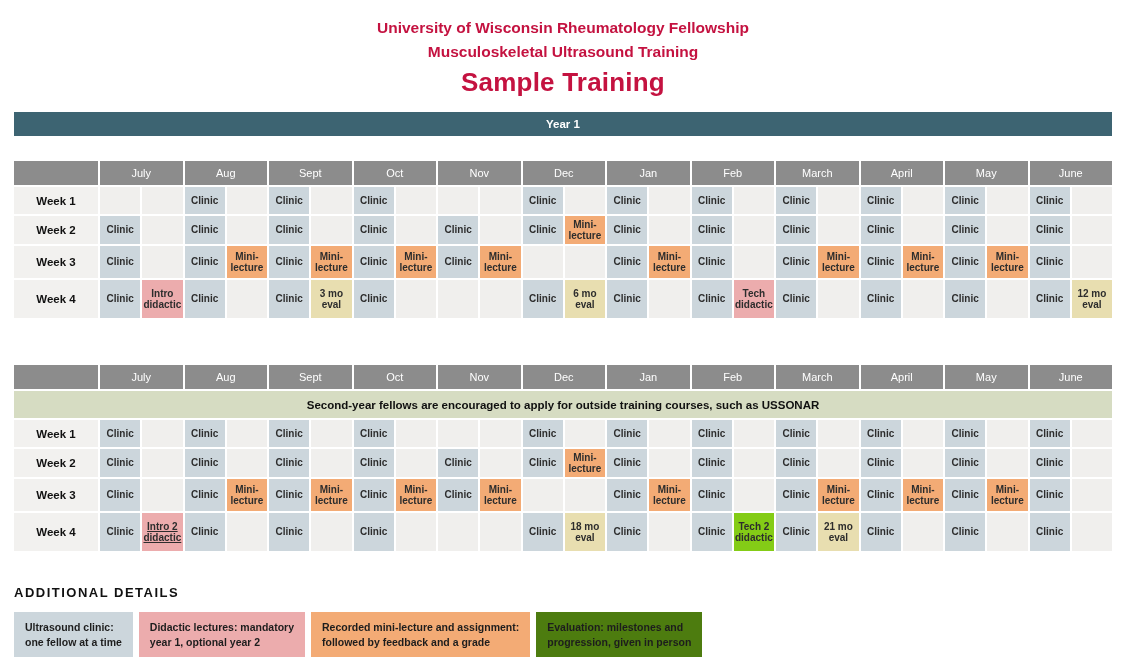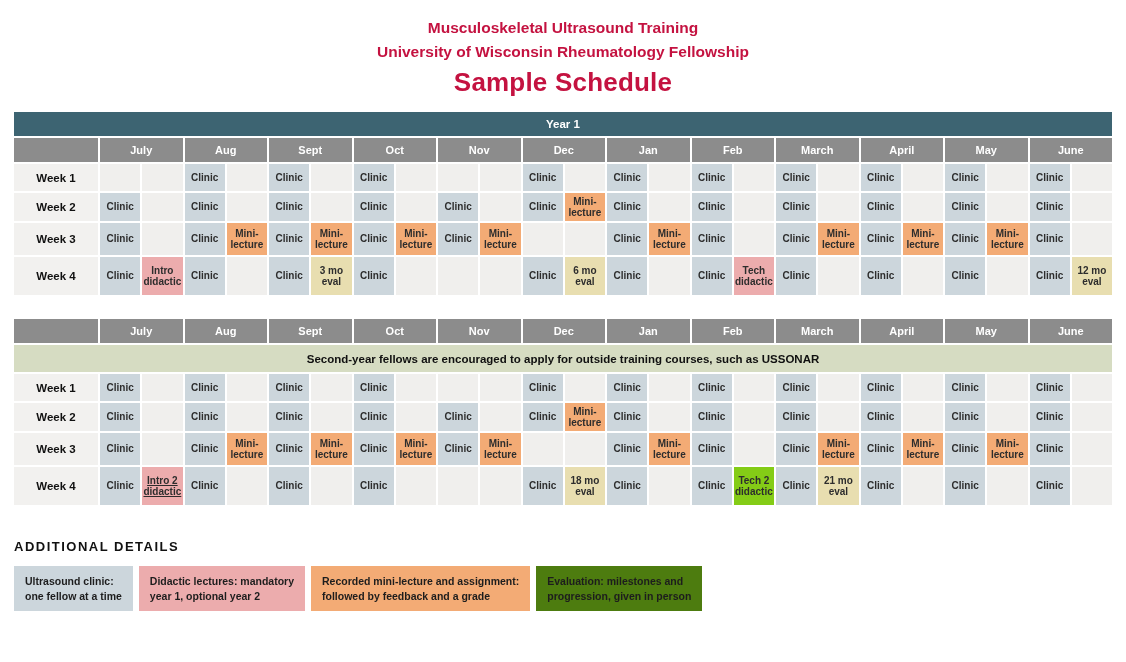--- a/index.html
+++ b/index.html
@@ -21,22 +21,22 @@
   .yearbar{
     background:var(--teal); color:#fff; text-align:center;
     font-size:11.5px; font-weight:700; height:24px; line-height:24px; margin-bottom:2px;
   }
   .row{
     display:grid; grid-template-columns:84px repeat(24,1fr);
     gap:2px; margin-bottom:2px;
   }
   .cell{display:flex; align-items:center; justify-content:center; text-align:center;}
   .months-row .month-cell{
-    background:var(--month_gray); color:#fff; font-size:11px; font-weight:700;
-    min-height:24px; grid-column:span 2;
+    background:var(--month_gray); color:#fff; font-size:11px; font-weight:400;
+    min-height:24px; grid-column:span 2;margin-top:23px;
   }
   .months-row .spacer{grid-column:span 1;}
   .banner-row{
     display:flex; align-items:center; justify-content:center;
     background:var(--banner); color:#101010; font-size:11.5px; font-weight:700;
     min-height:27px; margin-bottom:2px; text-align:center;
   }
   .label-cell{background:var(--label_bg); font-size:11.5px; font-weight:800; color:#111;}
   .subcell{
     background:var(--empty_cell); font-size:10px; font-weight:700; color:var(--cell_text);
@@ -52,23 +52,23 @@
     padding:8px 11px; font-size:10.5px; font-weight:700; color:#1d1d1d;
     line-height:1.4; white-space:pre-line;
   }
 </style>
 </head>
 <body>
 
 <div class="page">
 
   <header>
+    <div class="t1">University of Wisconsin Rheumatology Fellowship</div>
     <div class="t1">Musculoskeletal Ultrasound Training</div>
-    <div class="t1">University of Wisconsin Rheumatology Fellowship</div>
-    <div class="t2">Sample Schedule</div>
+    <div class="t2">Sample Training</div>
   </header>
 
   <section class="year">
     <div class="yearbar">Year 1</div>
     <div>
         <div class="row months-row">
           <div class="cell month-cell spacer"></div>
           <div class="cell month-cell">July</div>
           <div class="cell month-cell">Aug</div>
           <div class="cell month-cell">Sept</div>

